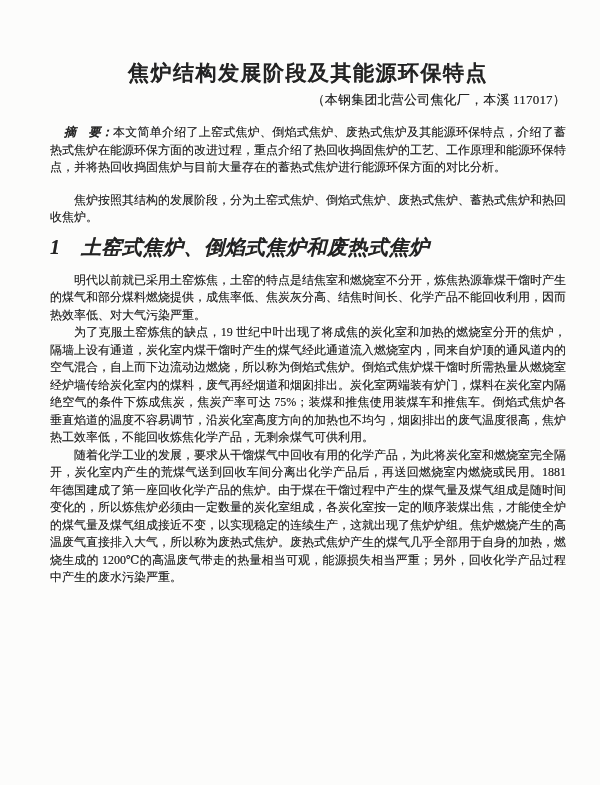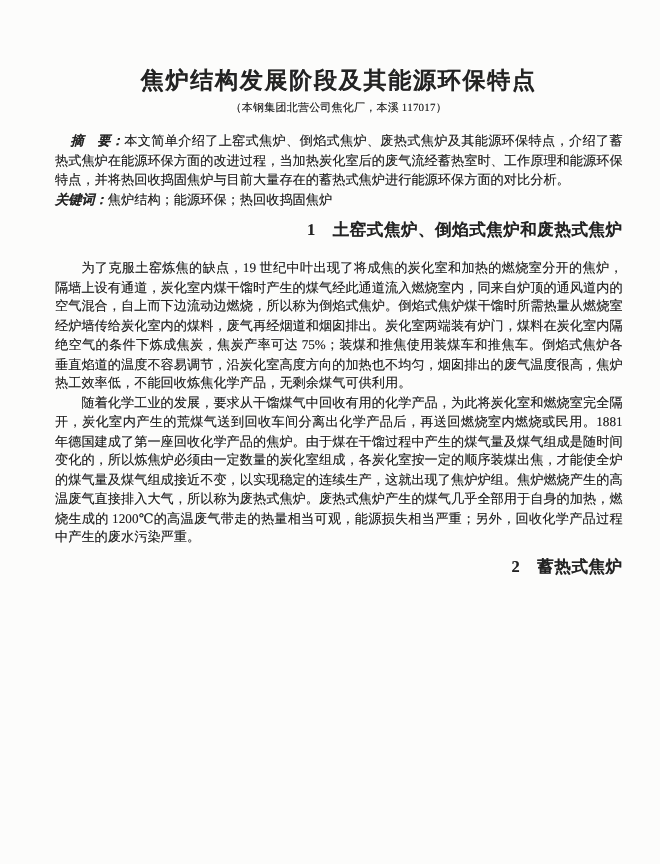--- a/index.html
+++ b/index.html
@@ -27,22 +27,22 @@
     line-height: 27px;
     margin: 0;
   }
   .author {
     text-align: center;
     font-size: 12.5px;
     margin-top: 21px;
     letter-spacing: 1px;
   }
   .affiliation {
-    text-align: center;
-    font-size: 10px;
+    text-align: right;
+    font-size: 13px;
     margin-top: 4px;
     letter-spacing: 0.2px;
   }
   .bodytext {
     font-size: 12px;
     line-height: 17.5px;
     text-align: justify;
   }
   .abstract {
     margin-top: 15px;
@@ -57,27 +57,28 @@
   }
   .inline-label {
     font-weight: bold;
     font-style: italic;
   }
   .intro-para {
     margin: 15px 0 0 0;
     text-indent: 2em;
   }
   .section-heading {
-    font-size: 15px;
+    font-size: 20px;
     font-weight: bold;
     letter-spacing: 0.5px;
     line-height: 19px;
     margin: 11px 0 15px 0;
-    text-align: right;
+    text-align: left;
     text-indent: 0;
+    font-style: italic;
   }
   .section-heading.second {
     margin-top: 9px;
     margin-bottom: 13px;
   }
   .body-para {
     margin: 0;
     text-indent: 2em;
   }
 </style>
@@ -85,30 +86,30 @@
 <body>
 
 <div class="page">
 
   <h1 class="paper-title">焦炉结构发展阶段及其能源环保特点</h1>
 
 
   <div class="affiliation">（本钢集团北营公司焦化厂，本溪 117017）</div>
 
   <div class="bodytext abstract">
-    <p class="abstract-para"><span class="inline-label">摘　要：</span><span>本文简单介绍了上窑式焦炉、倒焰式焦炉、废热式焦炉及其能源环保特点，介绍了蓄热式焦炉在能源环保方面的改进过程，当加热炭化室后的废气流经蓄热室时、工作原理和能源环保特点，并将热回收捣固焦炉与目前大量存在的蓄热式焦炉进行能源环保方面的对比分析。</span></p>
-    <p class="keywords-para"><span class="inline-label">关键词：</span><span>焦炉结构；能源环保；热回收捣固焦炉</span></p>
+    <p class="abstract-para"><span class="inline-label">摘　要：</span><span>本文简单介绍了上窑式焦炉、倒焰式焦炉、废热式焦炉及其能源环保特点，介绍了蓄热式焦炉在能源环保方面的改进过程，重点介绍了热回收捣固焦炉的工艺、工作原理和能源环保特点，并将热回收捣固焦炉与目前大量存在的蓄热式焦炉进行能源环保方面的对比分析。</span></p>
   </div>
 
   <div class="bodytext">
 
+    <p class="intro-para">焦炉按照其结构的发展阶段，分为土窑式焦炉、倒焰式焦炉、废热式焦炉、蓄热式焦炉和热回收焦炉。</p>
 
     <h2 class="section-heading">1　土窑式焦炉、倒焰式焦炉和废热式焦炉</h2>
 
+    <p class="body-para">明代以前就已采用土窑炼焦，土窑的特点是结焦室和燃烧室不分开，炼焦热源靠煤干馏时产生的煤气和部分煤料燃烧提供，成焦率低、焦炭灰分高、结焦时间长、化学产品不能回收利用，因而热效率低、对大气污染严重。</p>
     <p class="body-para">为了克服土窑炼焦的缺点，19 世纪中叶出现了将成焦的炭化室和加热的燃烧室分开的焦炉，隔墙上设有通道，炭化室内煤干馏时产生的煤气经此通道流入燃烧室内，同来自炉顶的通风道内的空气混合，自上而下边流动边燃烧，所以称为倒焰式焦炉。倒焰式焦炉煤干馏时所需热量从燃烧室经炉墙传给炭化室内的煤料，废气再经烟道和烟囱排出。炭化室两端装有炉门，煤料在炭化室内隔绝空气的条件下炼成焦炭，焦炭产率可达 75%；装煤和推焦使用装煤车和推焦车。倒焰式焦炉各垂直焰道的温度不容易调节，沿炭化室高度方向的加热也不均匀，烟囱排出的废气温度很高，焦炉热工效率低，不能回收炼焦化学产品，无剩余煤气可供利用。</p>
     <p class="body-para">随着化学工业的发展，要求从干馏煤气中回收有用的化学产品，为此将炭化室和燃烧室完全隔开，炭化室内产生的荒煤气送到回收车间分离出化学产品后，再送回燃烧室内燃烧或民用。1881 年德国建成了第一座回收化学产品的焦炉。由于煤在干馏过程中产生的煤气量及煤气组成是随时间变化的，所以炼焦炉必须由一定数量的炭化室组成，各炭化室按一定的顺序装煤出焦，才能使全炉的煤气量及煤气组成接近不变，以实现稳定的连续生产，这就出现了焦炉炉组。焦炉燃烧产生的高温废气直接排入大气，所以称为废热式焦炉。废热式焦炉产生的煤气几乎全部用于自身的加热，燃烧生成的 1200℃的高温废气带走的热量相当可观，能源损失相当严重；另外，回收化学产品过程中产生的废水污染严重。</p>
 
-    <h2 class="section-heading second">2　蓄热式焦炉</h2>
 
 
   </div>
 
 </div>
 
 </body></html>

